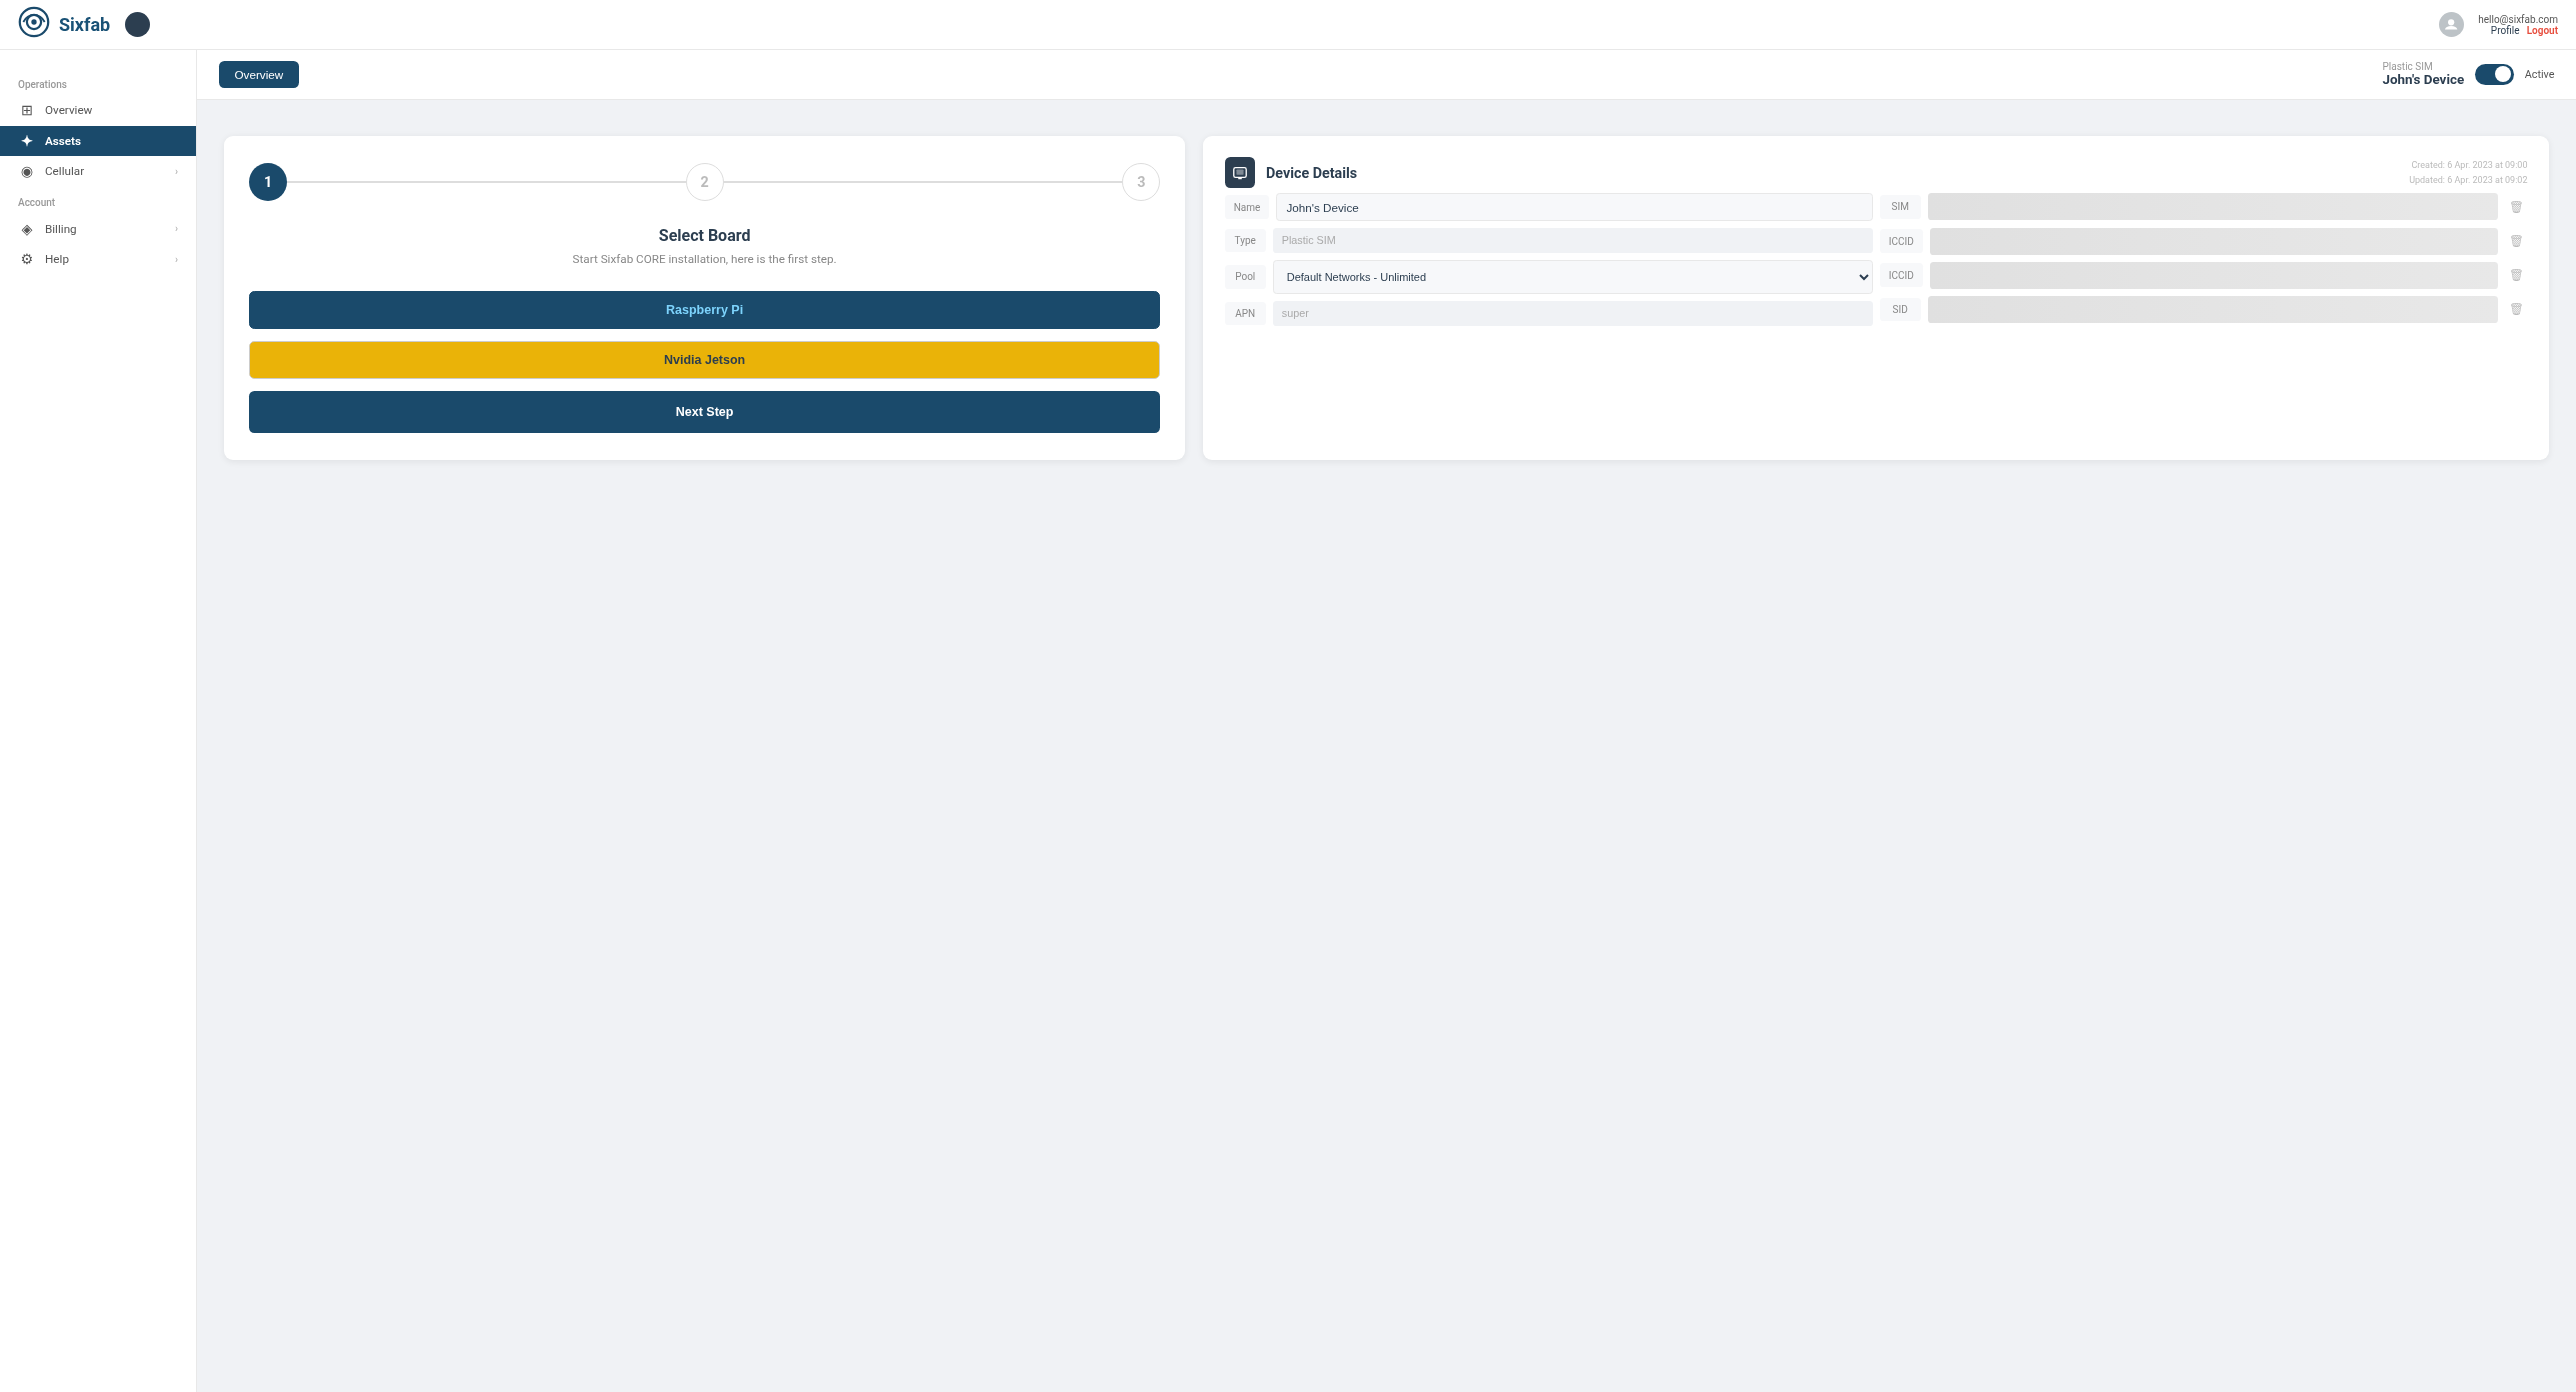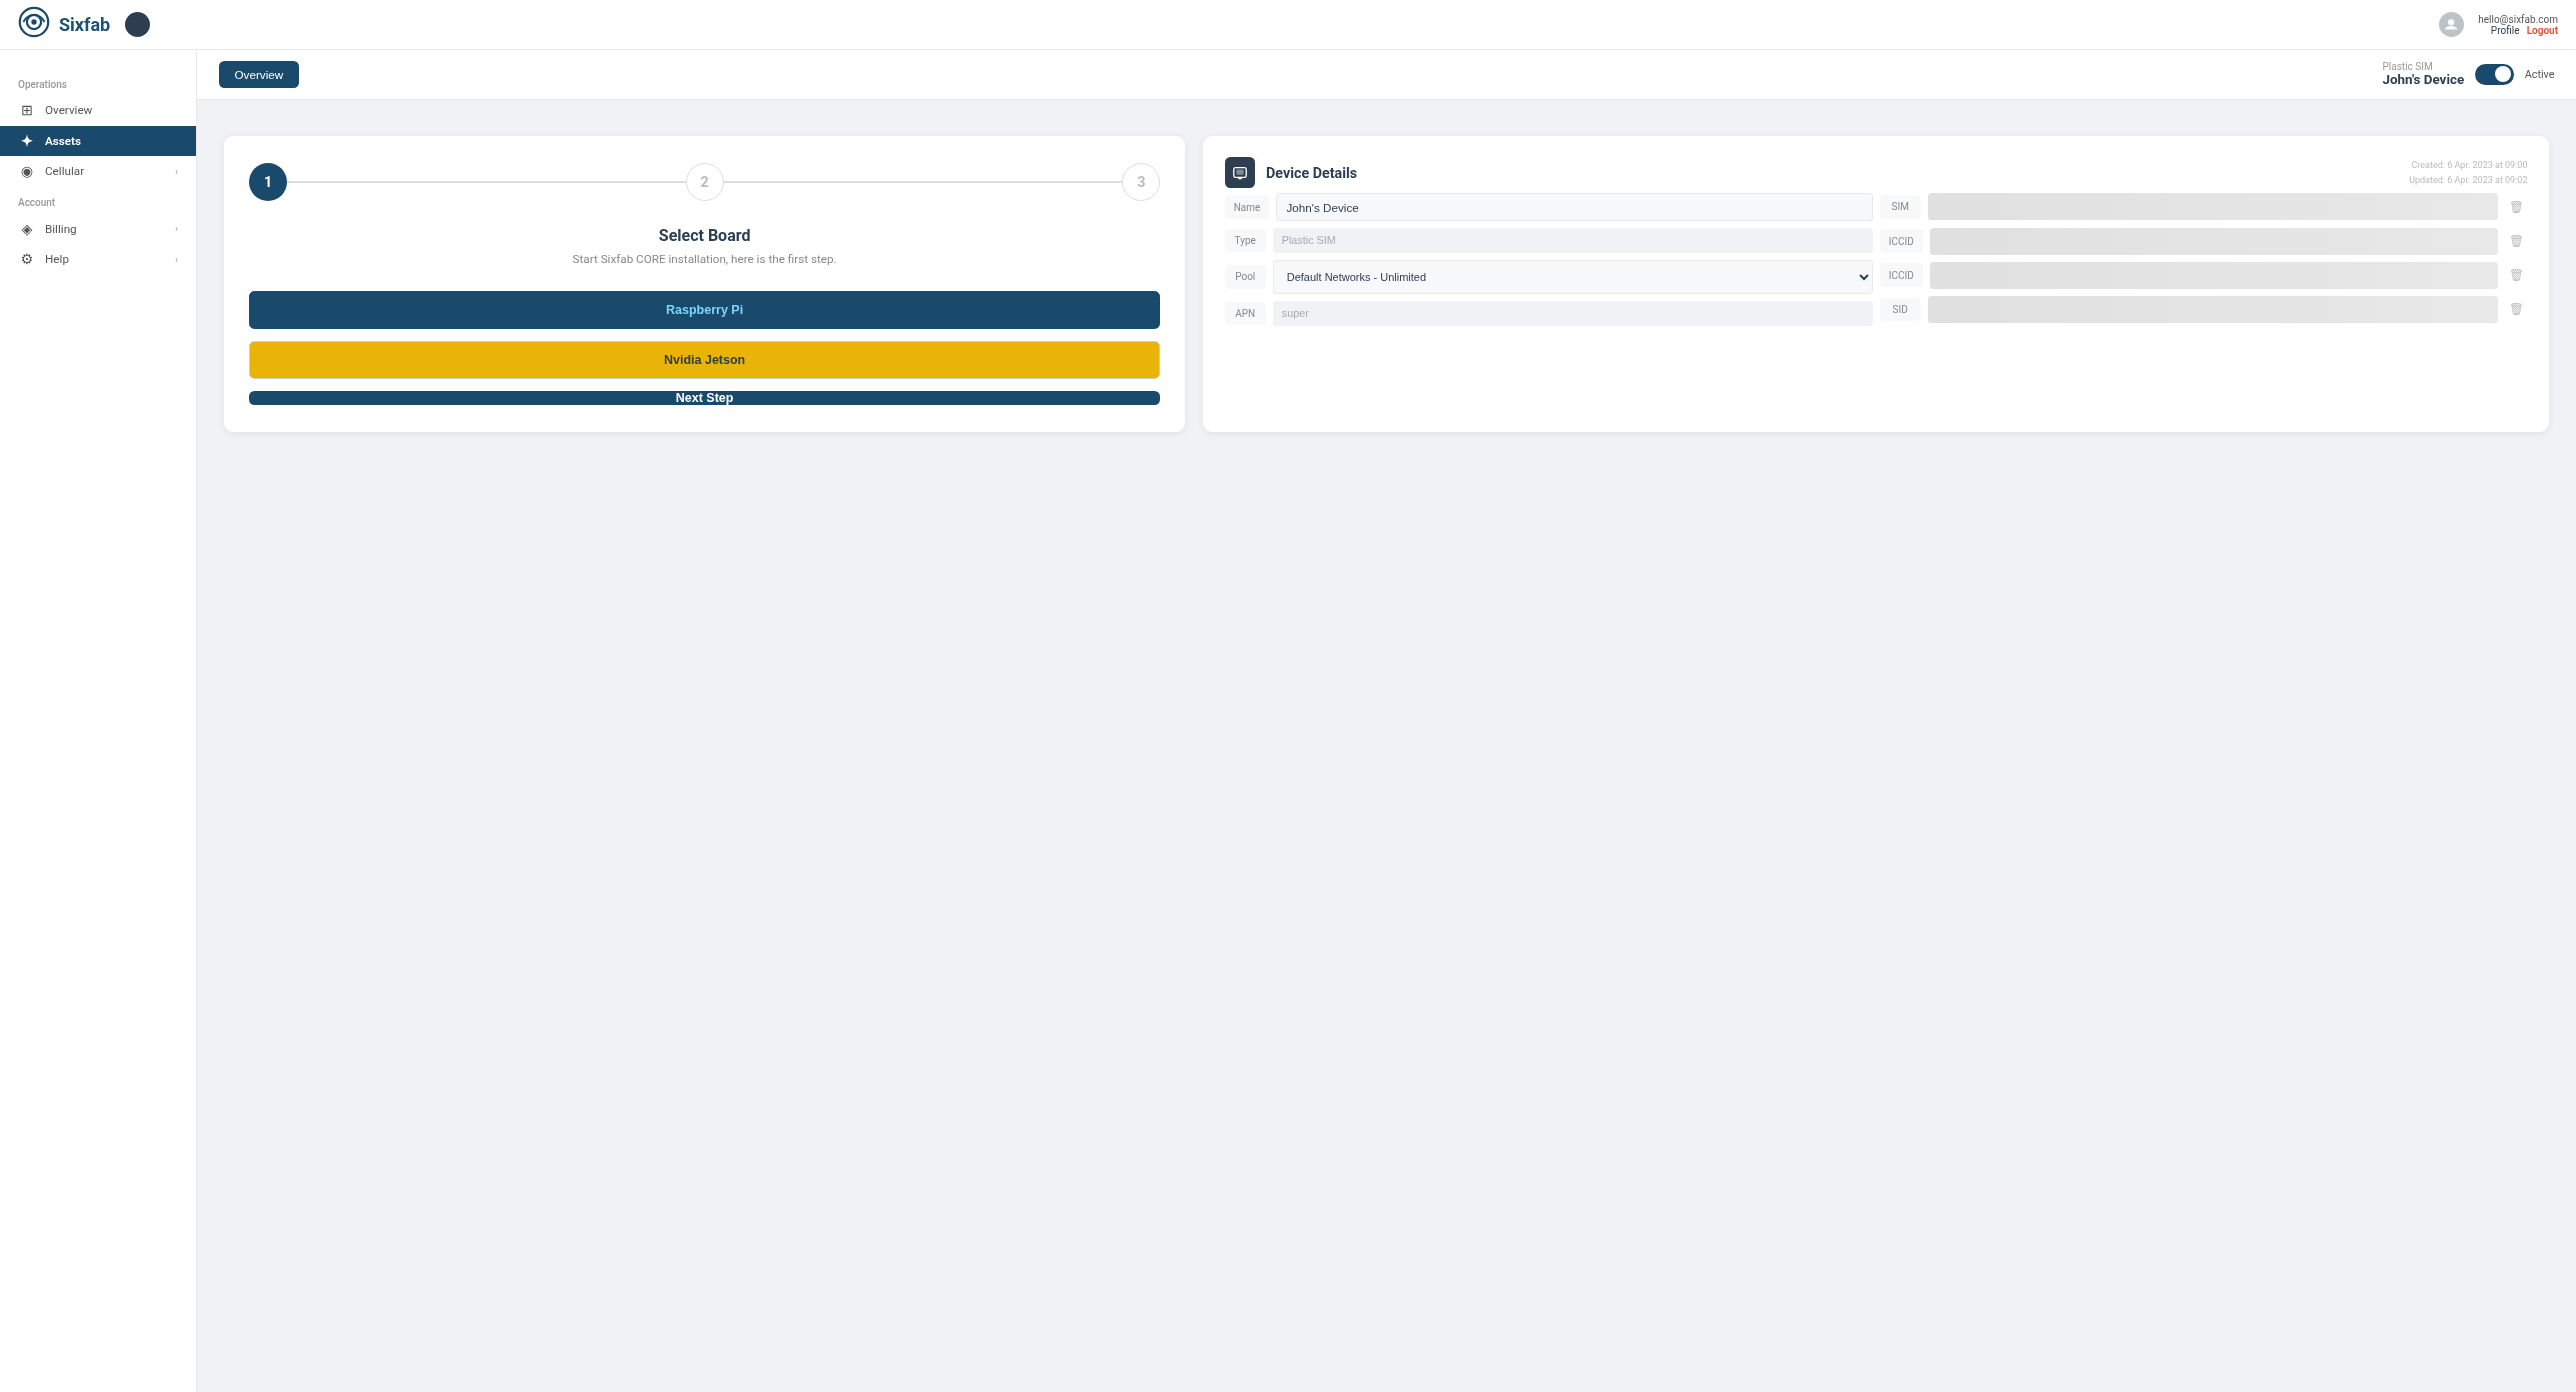--- a/index.html
+++ b/index.html
@@ -168,21 +168,21 @@
 
     .board-btn {
       display: block; width: 100%; padding: 10.8px; border-radius: 5.4px;
       font-size: 12.5px; font-weight: 600; cursor: pointer; text-align: center;
       margin-bottom: 12.5px; transition: all 0.15s;
     }
     .board-btn.selected { background: #1a4a6b; color: #7dd3fc; border: 1.8px solid #1a4a6b; }
     .board-btn.unselected { background: #eab308; color: #2c3e50; border: 1.8px solid #ccc; }
 
     .next-btn {
-      display: block; width: 100%; padding: 0; border-radius: 5.4px;
+      display: block; width: 100%; padding: 14px; border-radius: 5.4px;
       font-size: 12.5px; font-weight: 700; cursor: pointer; text-align: center;
       background: #1a4a6b; color: #fff; border: none; margin-top: 7.2px;
     }
 
     
     .device-details-card {
       background: #fff;
       border-radius: 9px;
       box-shadow: 0 1.8px 7.2px rgba(0,0,0,0.07);
       padding: 21.5px 21.5px;

